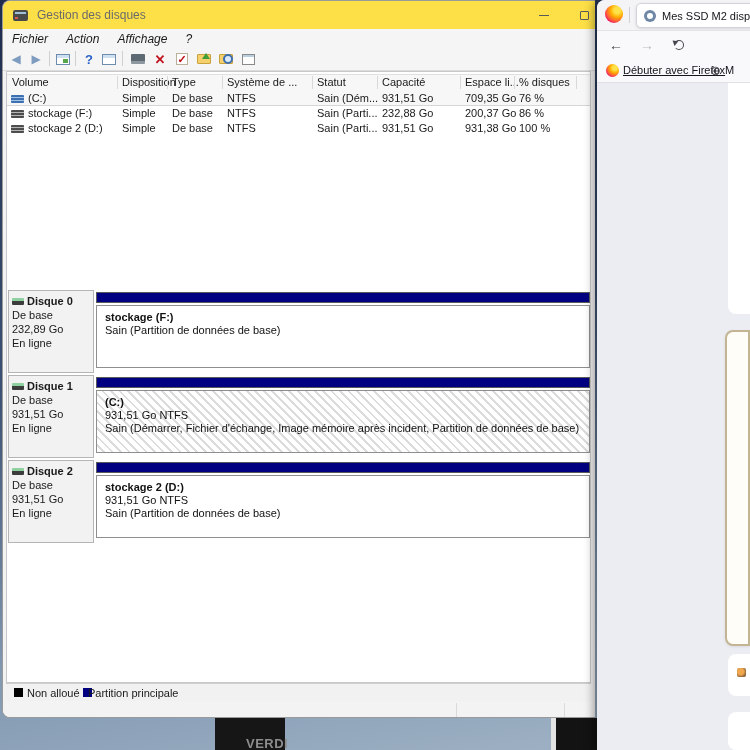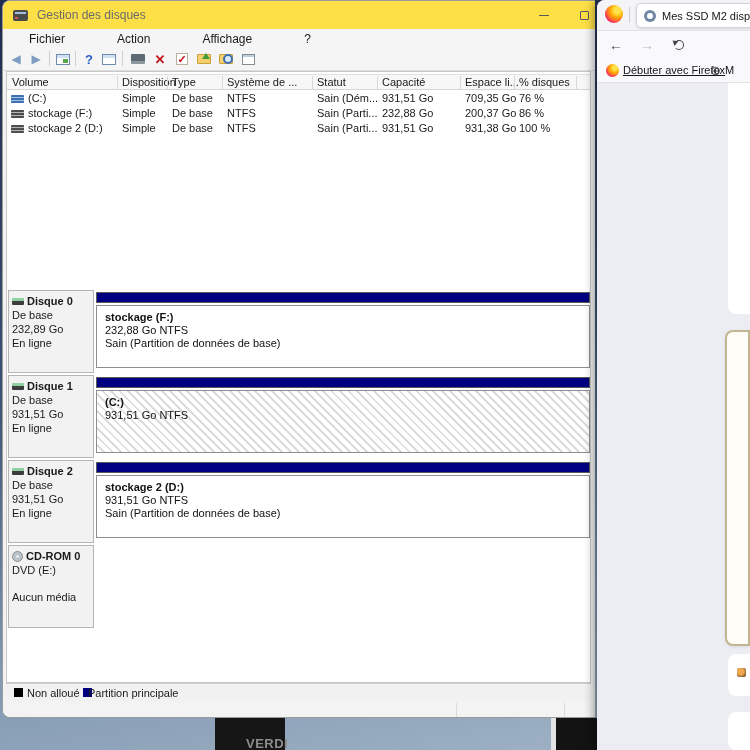--- a/index.html
+++ b/index.html
@@ -20,39 +20,39 @@
   .dm-title { height:28px; background:#fde047; display:flex; align-items:center; position:relative; }
   .dm-appicon { width:15px; height:11px; margin-left:10px; background:#4a4a4a; border-radius:2px; position:relative; }
   .dm-appicon::before { content:""; position:absolute; left:2px; top:2px; right:2px; height:2px; background:#9fc0d8; }
   .dm-appicon::after { content:""; position:absolute; left:2px; bottom:2px; width:3px; height:2px; background:#d85b50; }
   .dm-title-text { margin-left:9px; font-size:12px; color:#6a6a6a; }
   .cap-btn { position:absolute; top:0; width:38px; height:28px; display:flex; align-items:center; justify-content:center; }
   .cap-min { left:522px; } .cap-max { left:562px; }
   .glyph-min { width:10px; height:1px; background:#5a5a5a; }
   .glyph-max { width:9px; height:9px; border:1px solid #5a5a5a; border-radius:1px; }
   .dm-menubar { height:19px; background:#f5f5f5; display:flex; align-items:center; gap:0; font-size:12px; color:#1a1a1a; }
-  .menu-item { padding:0 26px; height:100%; display:flex; align-items:center; }
+  .menu-item { padding:0 9px; height:100%; display:flex; align-items:center;font-style:italic; }
   .dm-toolbar { height:23px; background:#f5f5f5; border-bottom:1px solid #dcdcdc; position:relative; }
   .tb { position:absolute; top:2px; width:18px; height:18px; display:flex; align-items:center; justify-content:center; font-size:13px; }
   .tb-sep { position:absolute; top:3px; width:1px; height:15px; background:#cfcfcf; }
   .arrow-glyph { color:#7d9cc0; font-size:12px; }
   .tbl-icon { width:14px; height:11px; border:1px solid #6d8cb0; background:linear-gradient(#cfe0f0 30%,#fff 30%); position:relative; }
   .tbl-icon.green::after { content:""; position:absolute; right:1px; bottom:1px; width:5px; height:4px; background:#57a64a; }
   .help-glyph { color:#2a62c9; font-weight:bold; font-size:13px; }
   .console-icon { width:14px; height:10px; background:#5d6a74; border-radius:1px; border-bottom:3px solid #8d999f; }
   .x-glyph { color:#c1121c; font-weight:bold; font-size:13px; }
   .chk-icon { width:12px; height:12px; border:1px solid #b9b19b; background:#fff; color:#c1121c; font-size:11px; line-height:11px; text-align:center; font-weight:bold; }
   .folder-icon { width:14px; height:10px; background:#f5d06c; border:1px solid #c9a23e; border-radius:1px; position:relative; }
   .folder-icon.up::after { content:""; position:absolute; left:4px; top:-2px; border-left:4px solid transparent; border-right:4px solid transparent; border-bottom:6px solid #3f9e3a; }
   .folder-icon.mag::after { content:""; position:absolute; right:-1px; top:-1px; width:6px; height:6px; border:2px solid #3e6fb0; border-radius:50%; background:#dceaf8; }
   .props-icon { width:13px; height:11px; border:1px solid #8a8a8a; background:#fdfdfd; box-shadow:inset 0 2px 0 #b9cede; }
 
   .dm-content { position:absolute; left:3px; top:70px; width:585px; height:612px; background:#ffffff; border:1px solid #c8c8c8; }
   
-  .vol-header { position:absolute; left:0; top:2px; width:100%; height:16px; background:#f7f7f7; border-top:1px solid #e0e0e0; border-bottom:1px solid #d6d6d6; font-size:11px; color:#1a1a1a; }
+  .vol-header { position:absolute; left:0; top:2px; width:100%; height:32px; background:#f7f7f7; border-top:1px solid #e0e0e0; border-bottom:1px solid #d6d6d6; font-size:11px; color:#1a1a1a; }
   .hcell { position:absolute; top:1px; }
   .hsep { position:absolute; top:1px; width:1px; height:13px; background:#d9d9d9; }
   .vol-row { position:absolute; left:0; width:100%; height:15px; font-size:11px; color:#1a1a1a; }
   .vcell { position:absolute; top:1px; white-space:nowrap; }
   .disk-ico { display:inline-block; width:13px; height:8px; border-radius:1px; vertical-align:-1px; margin-right:4px; }
   .disk-ico.c { background:repeating-linear-gradient(180deg,#3e6fb0 0 2px,#9fc2e8 2px 3px); }
   .disk-ico.g { background:repeating-linear-gradient(180deg,#4d4d4d 0 2px,#b5b5b5 2px 3px); }
 
   
   .disk-row { position:absolute; left:0; width:585px; }
@@ -230,41 +230,41 @@
             <span>Disque 0</span>
           </div>
         <div class="dl-line">De base</div>
         <div class="dl-line">232,89 Go</div>
         <div class="dl-line">En ligne</div>
       </div>
       <div class="part">
         <div class="part-bar"></div>
         <div class="part-body">
           <div class="pl1">stockage  (F:)</div>
-          <div>232,88 Go NTFS</div>
           <div>Sain (Partition de données de base)</div>
         </div>
       </div>
     </div>
 
     <div class="disk-row" style="top:303px; height:85px">
       <div class="disk-label">
         <div class="dname">
             <span class="mini-disk"></span>
             <span>Disque 1</span>
           </div>
         <div class="dl-line">De base</div>
         <div class="dl-line">931,51 Go</div>
         <div class="dl-line">En ligne</div>
       </div>
       <div class="part">
         <div class="part-bar"></div>
         <div class="part-body hatched">
           <div class="pl1">(C:)</div>
           <div>931,51 Go NTFS</div>
+          <div>Sain (Démarrer, Fichier d'échange, Image mémoire après incident, Partition de données de base)</div>
         </div>
       </div>
     </div>
 
     <div class="disk-row" style="top:388px; height:85px">
       <div class="disk-label">
         <div class="dname">
             <span class="mini-disk"></span>
             <span>Disque 2</span>
           </div>
@@ -275,30 +275,20 @@
       <div class="part">
         <div class="part-bar"></div>
         <div class="part-body">
           <div class="pl1">stockage 2  (D:)</div>
           <div>931,51 Go NTFS</div>
           <div>Sain (Partition de données de base)</div>
         </div>
       </div>
     </div>
 
-    <div class="disk-row" style="top:473px; height:85px">
-      <div class="disk-label">
-        <div class="dname">
-            <span class="cd-ico"></span>
-            <span>CD-ROM 0</span>
-          </div>
-        <div class="dl-line">DVD (E:)</div>
-        <div class="dl-line" style="margin-top:15px">Aucun média</div>
-      </div>
-    </div>
   </div>
 
   <div class="dm-legend">
     <div class="sw" style="left:8px; background:#000000"></div>
     <div class="hcell" style="left:21px; top:3px">Non alloué</div>
     <div class="sw" style="left:77px; background:#000080"></div>
     <div class="hcell" style="left:82px; top:3px">Partition principale</div>
   </div>
 
   <div class="dm-bottomband">

